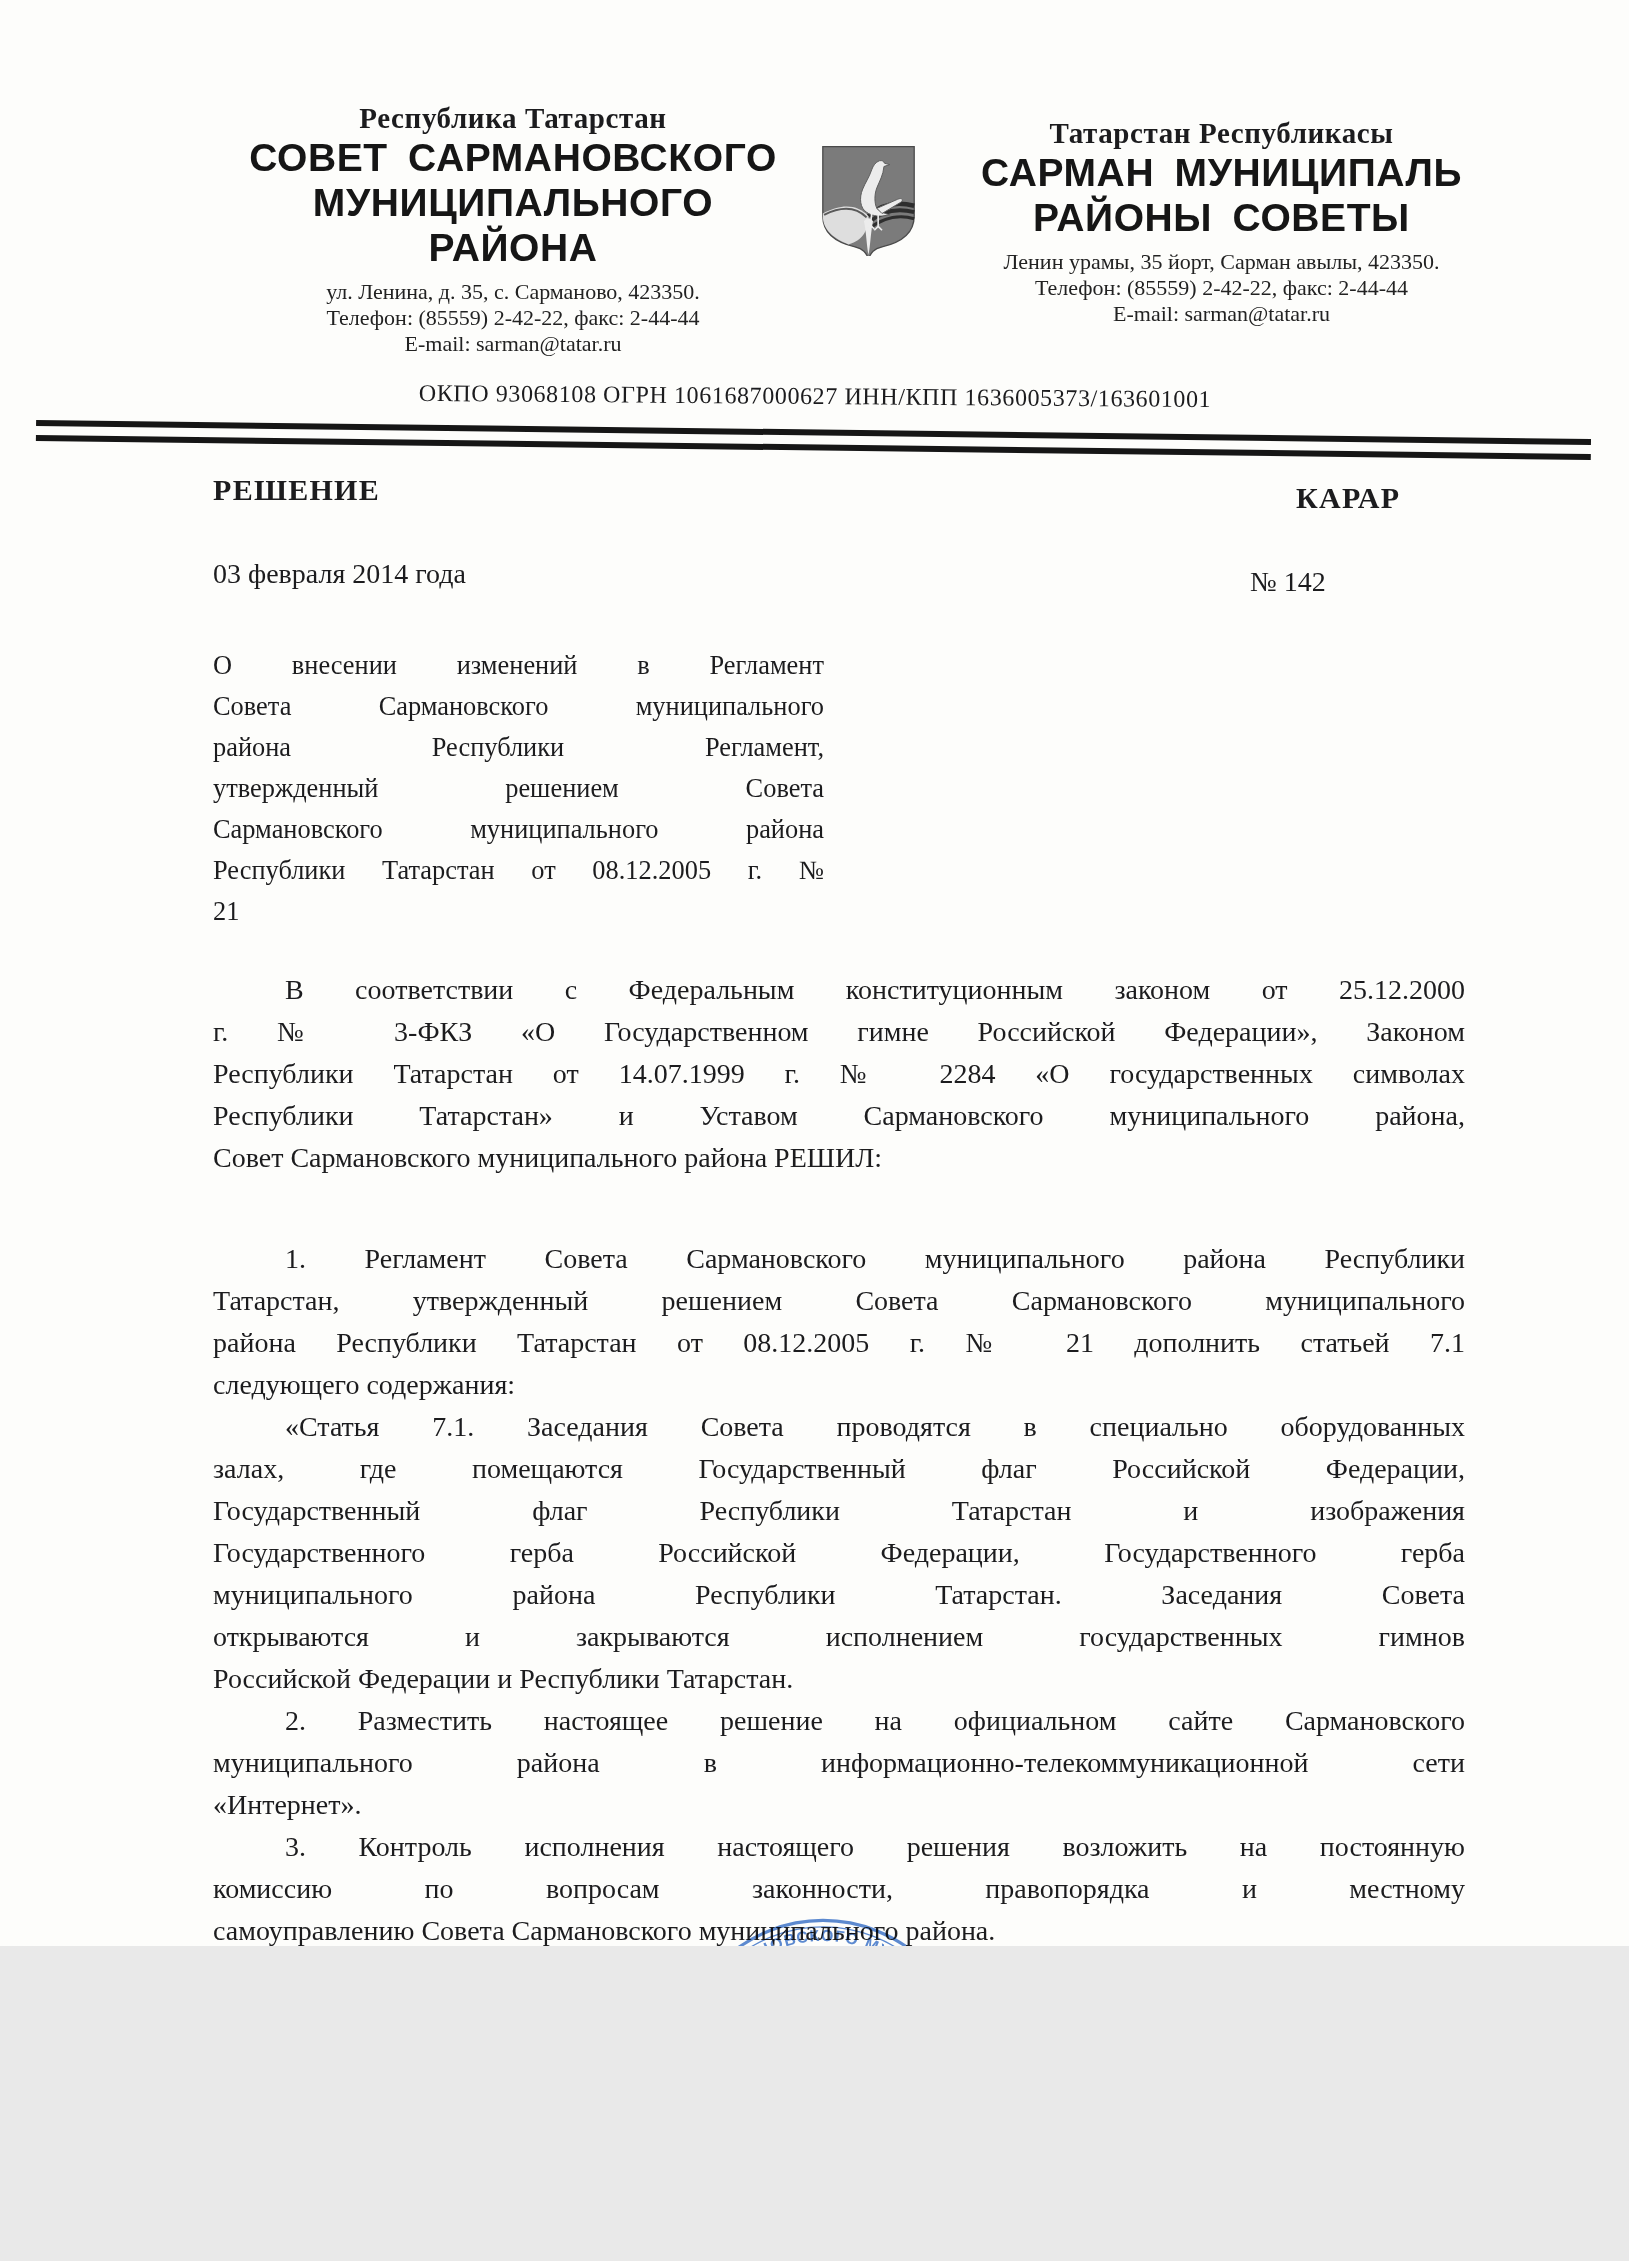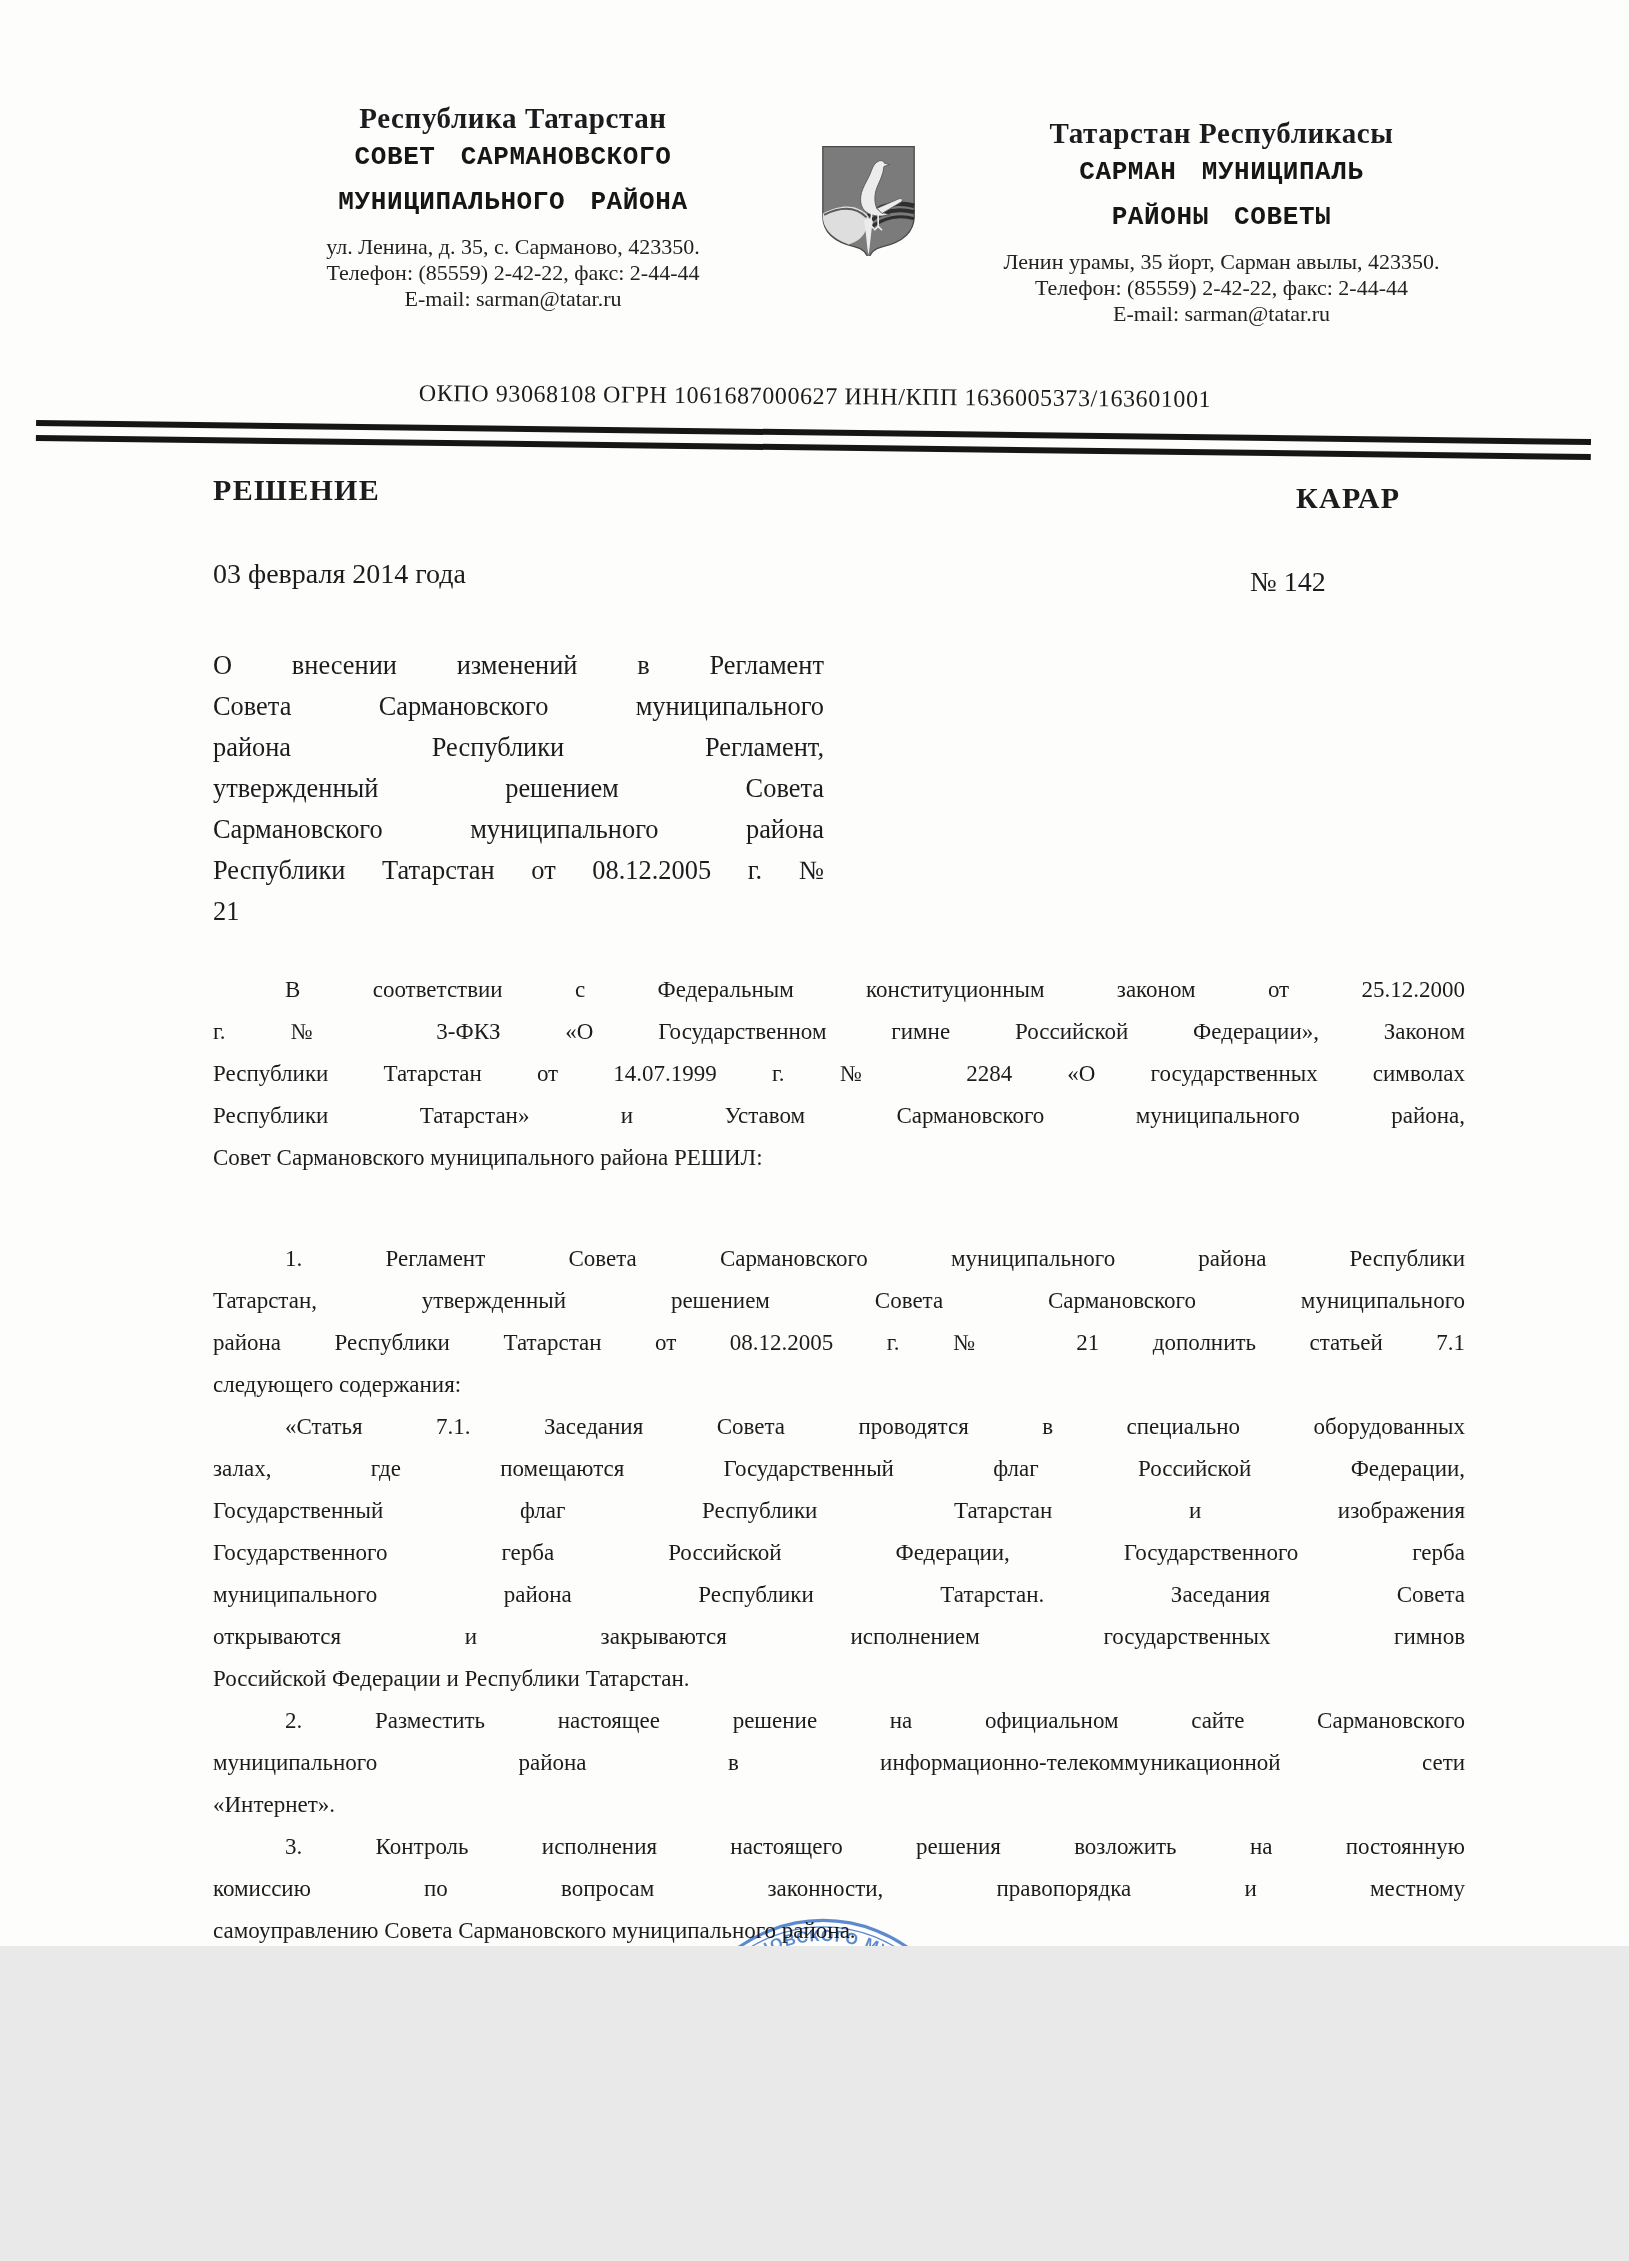--- a/index.html
+++ b/index.html
@@ -3,38 +3,38 @@
 <meta charset="utf-8">
 <style>
   html,body{margin:0;padding:0;background:#e9e9e9;}
   .page{position:relative;width:1630px;height:1946px;background:#fdfdfb;overflow:hidden;
         font-family:"Liberation Serif", serif;color:#1c1c1e;}
   .abs{position:absolute;}
   .ctr{text-align:center;}
 
   
   .hdr-country{font-size:29px;font-weight:bold;letter-spacing:0.6px;}
-  .hdr-org{font-family:Liberation Mono, monospace;font-weight:bold;font-size:26px;
+  .hdr-org{font-family:Liberation Sans, sans-serif;font-weight:bold;font-size:39px;
            line-height:45px;word-spacing:9px;letter-spacing:0.6px;color:#161616;}
   .hdr-addr{font-size:22px;line-height:26px;margin-top:9px;color:#222;}
 
   .registry{font-size:24px;letter-spacing:0.6px;white-space:nowrap;}
 
   .rule{background:#161616;height:5.8px;width:1555px;}
   .rules{transform:rotate(0.7deg);transform-origin:left center;}
   .rule + .rule{margin-top:9.7px;}
 
   .doc-kind{font-size:30px;font-weight:bold;letter-spacing:1.3px;}
   .doc-date{font-size:28px;}
   .doc-num{font-size:28px;}
 
   .jline{text-align:justify;text-align-last:justify;white-space:normal;}
   .jline.last{text-align-last:left;}
   .subject{width:611px;font-size:26.4px;line-height:41px;}
-  .bodyblock{width:1252px;font-size:23px;line-height:42px;}
+  .bodyblock{width:1252px;font-size:28px;line-height:42px;}
   .para{margin:0;}
   .para.gap{margin-top:59px;}
   .para .first{text-indent:72px;}
 
   .sig-title{font-size:28px;line-height:43px;}
   .sig-name{font-size:28px;}
 
   .stamp{mix-blend-mode:multiply;opacity:.92;}
   .autograph{mix-blend-mode:multiply;}
 

